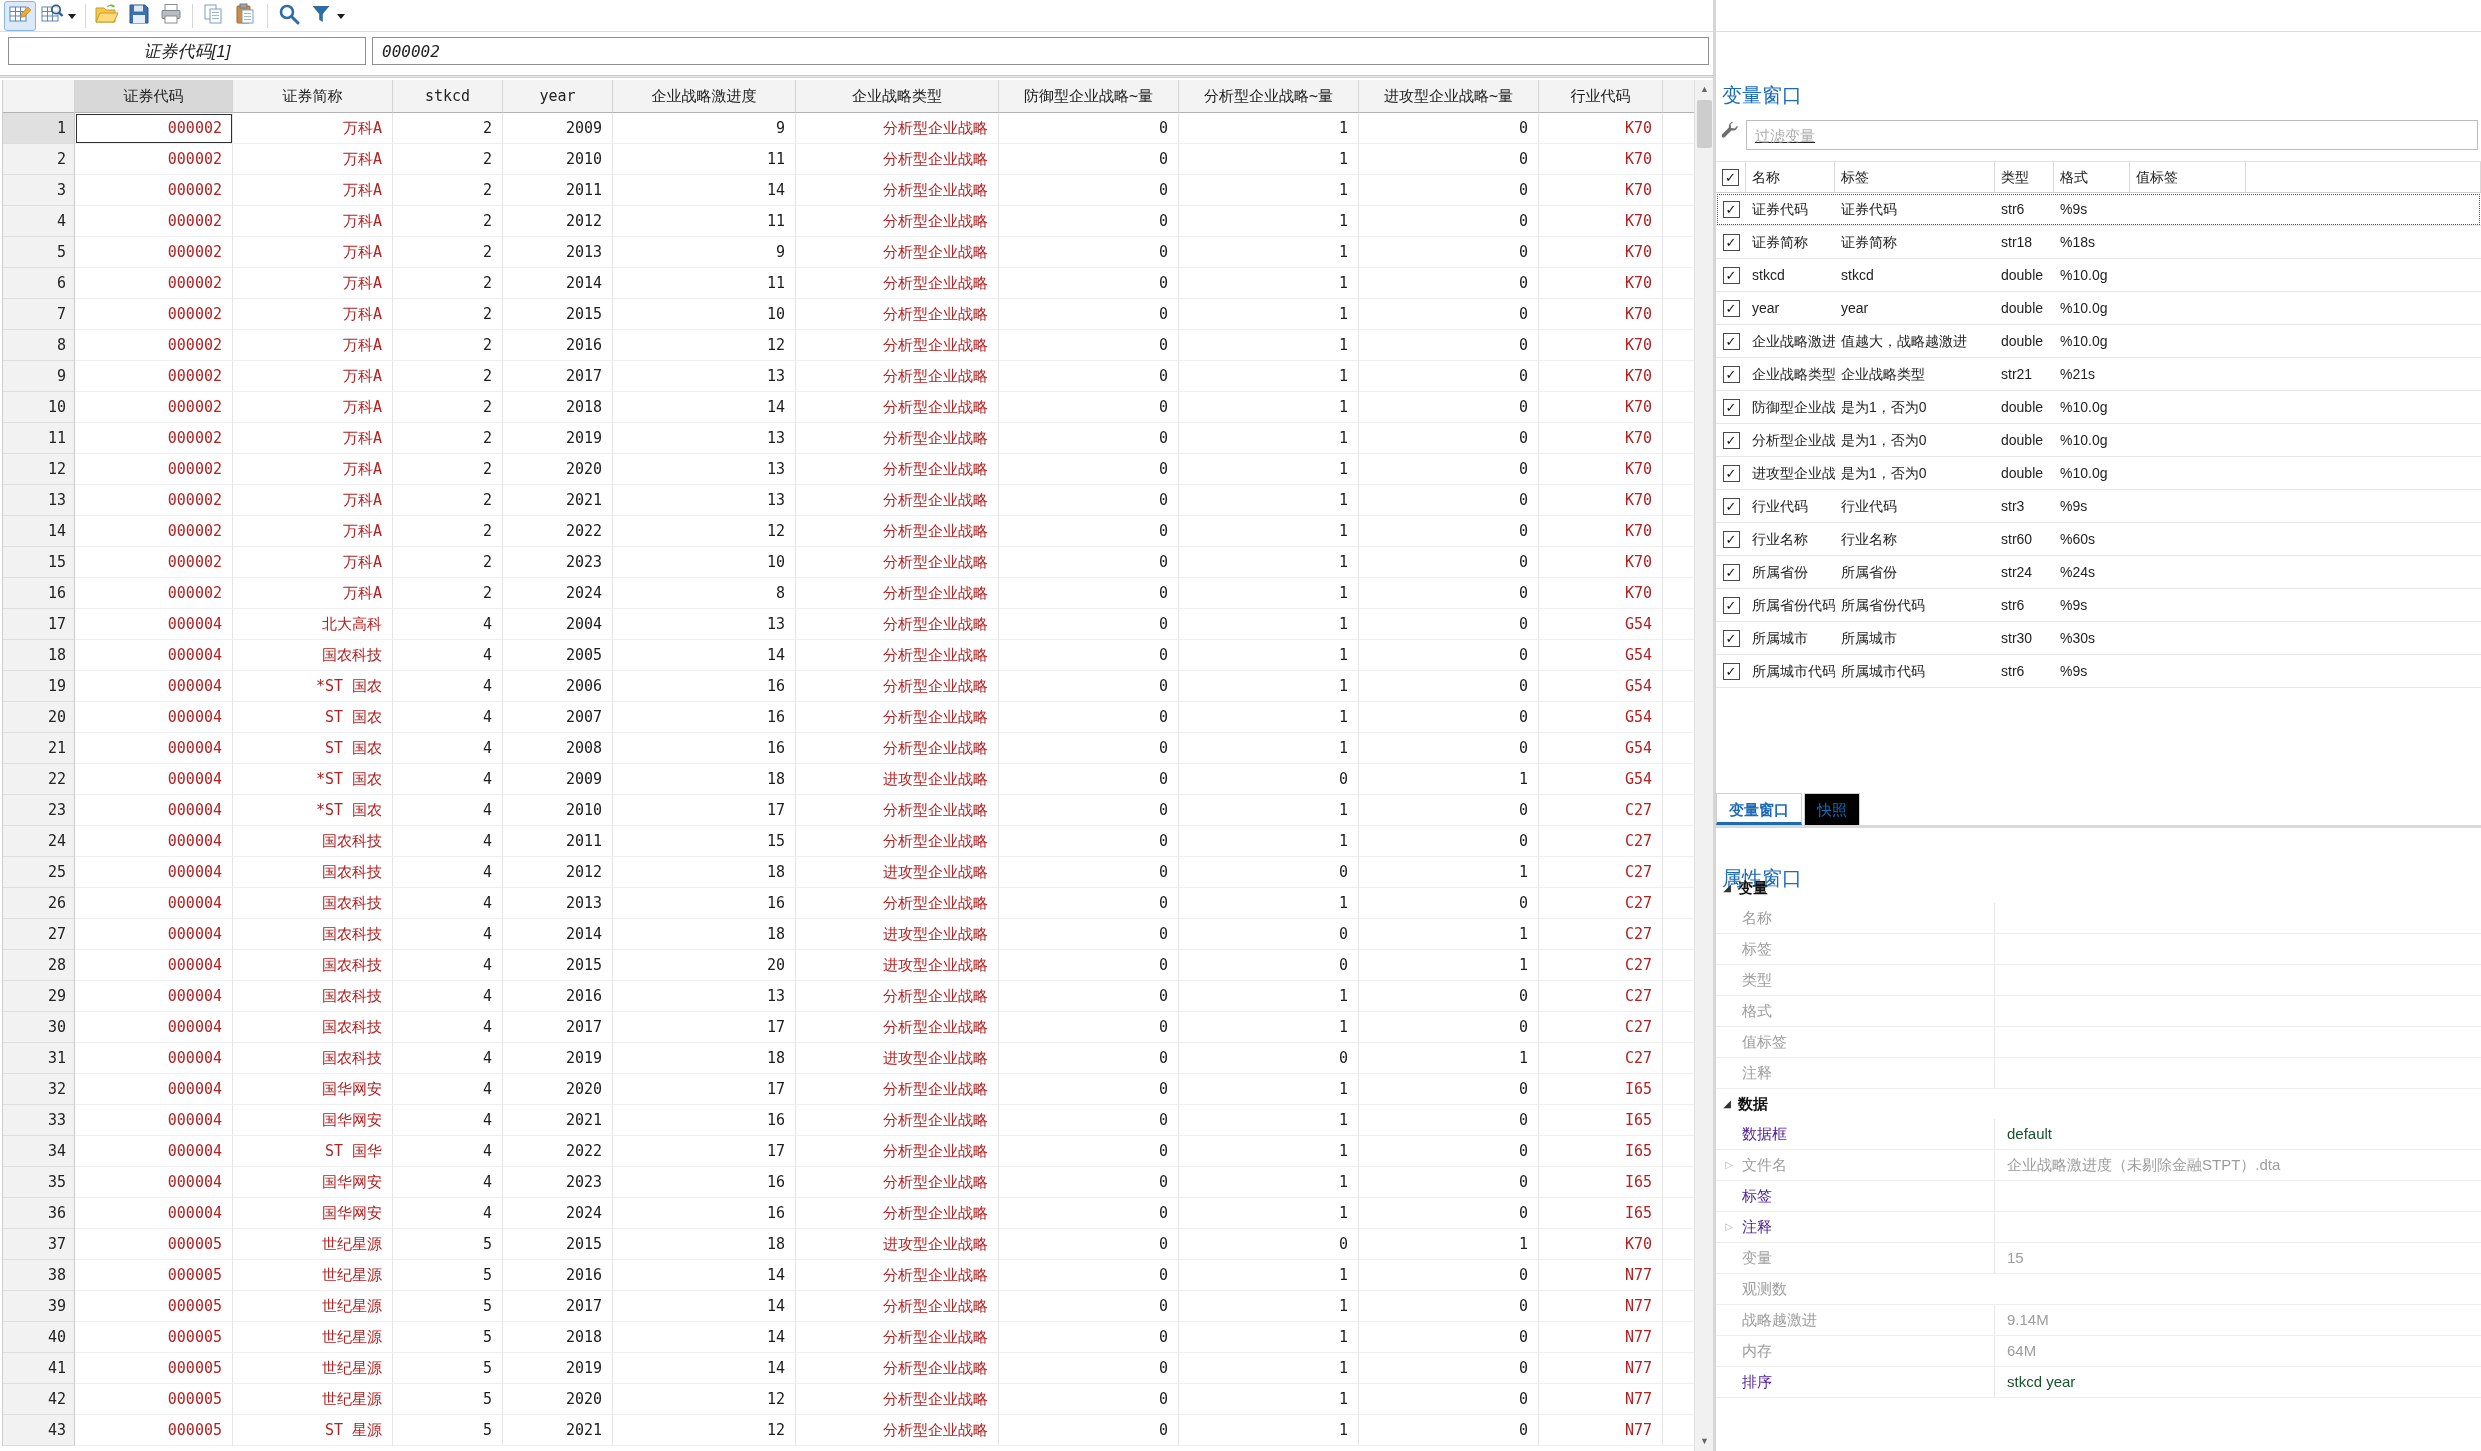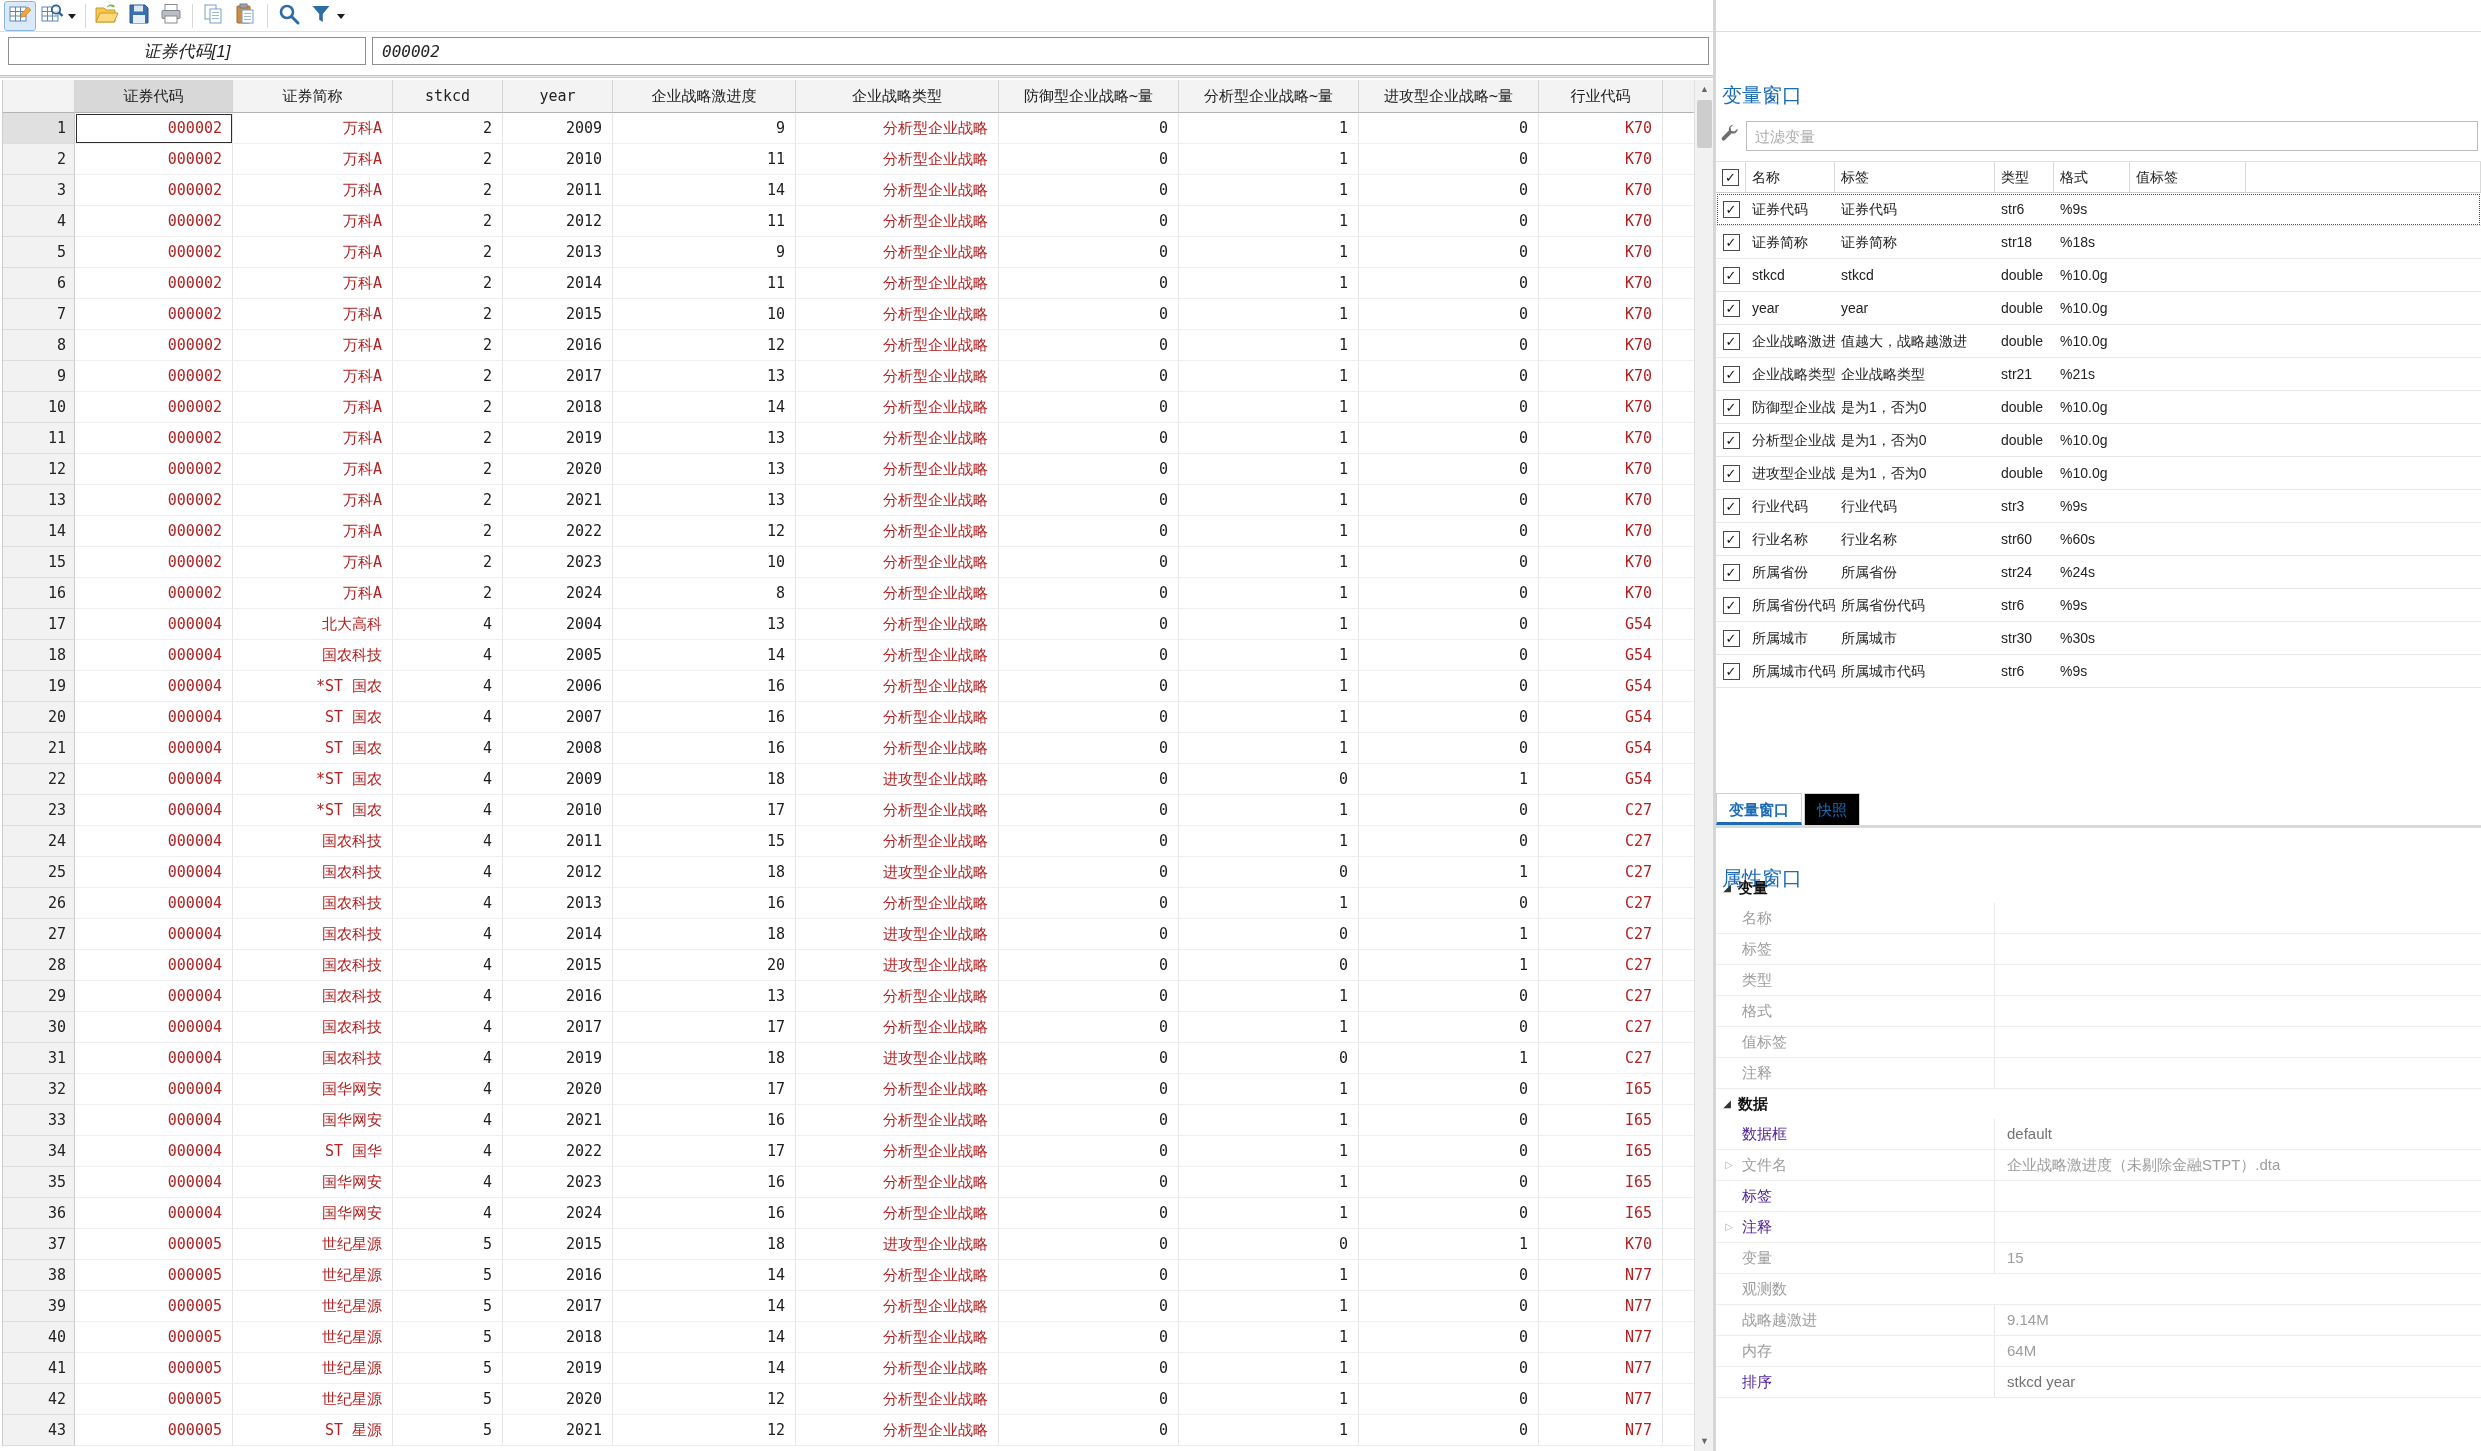--- a/index.html
+++ b/index.html
@@ -44,21 +44,21 @@
   .varrow{position:absolute;left:0;width:19px;height:19px;font-size:9px;color:#666;text-align:center;line-height:19px;}
   .vthumb{position:absolute;left:2px;top:20px;width:15px;height:48px;background:#cdcdcd;border-radius:2px;}
 
   
   .splitter{position:absolute;left:1713px;top:0;width:3px;height:1451px;background:#d6d6d6;}
   .rpanel{position:absolute;left:1716px;top:76px;width:765px;height:1375px;background:#fff;}
   .ptitle{position:absolute;left:6px;font-size:20px;color:#1d6bb5;white-space:nowrap;}
   .t-vars{top:6px;}
   .t-props{top:760px;margin-top:29px;}
 
-  .filterrow{position:absolute;left:2px;top:44px;width:760px;height:32px;display:flex;align-items:center;}
+  .filterrow{position:absolute;left:2px;top:44px;width:760px;height:32px;display:flex;align-items:flex-start;text-decoration:underline;}
   .filter-input{flex:1;height:30px;border:1px solid #bcbcbc;font-size:15px;padding:0 8px;outline:none;
                 font-family:"Liberation Sans","DejaVu Sans",sans-serif;box-sizing:border-box;margin-left:6px;}
   .filter-input::placeholder{color:#adadad;}
 
   .vgrid{position:absolute;left:0;top:85px;width:765px;}
   .vg-head,.vg-row{display:grid;grid-template-columns:30px 89px 160px 59px 76px 116px 1fr;font-size:14px;}
   .vg-head{height:30px;line-height:30px;border-top:1px solid #e2e2e2;border-bottom:1px solid #cfcfcf;}
   .vg-head .vg-c{border-right:1px solid #d9d9d9;padding-left:6px;overflow:hidden;white-space:nowrap;}
   .vg-row{height:32px;line-height:32px;border-bottom:1px solid #e7e7e7;}
   .vg-row .vg-c{padding-left:6px;overflow:hidden;white-space:nowrap;color:#222;}
@@ -75,21 +75,21 @@
   .tabline{position:absolute;left:0;top:749px;width:765px;height:3px;background:#d9d9d9;}
 
   
   .props{position:absolute;left:0;top:797px;width:765px;}
   .pr-sec{height:30px;line-height:30px;font-weight:bold;font-size:15px;color:#111;display:flex;align-items:center;}
   .tri{font-size:10px;color:#333;width:22px;text-align:center;}
   .pr-row{display:grid;grid-template-columns:26px 252px 1fr;height:30px;line-height:30px;font-size:15px;
           border-bottom:1px solid #eeeeee;}
   .pr-g{color:#b5b5b5;font-size:10px;text-align:center;}
   .pr-l{overflow:hidden;white-space:nowrap;color:#4c1d95;}
-  .pr-v{border-left:1px solid #e8e8e8;padding-left:12px;overflow:hidden;white-space:nowrap;color:#737373;}
+  .pr-v{border-left:1px solid #e8e8e8;padding-left:12px;overflow:hidden;white-space:nowrap;color:#14532d;}
   .muted{color:#9d9d9d !important;}
 </style>
 </head>
 <body>
 
 <div class="toolbar">
   <div class="tbtn pressed">
     <span>
       <svg width="24" height="24" viewBox="0 0 24 24">
         <rect x="2" y="5" width="16" height="14" fill="#fff" stroke="#5b87b7"></rect>

